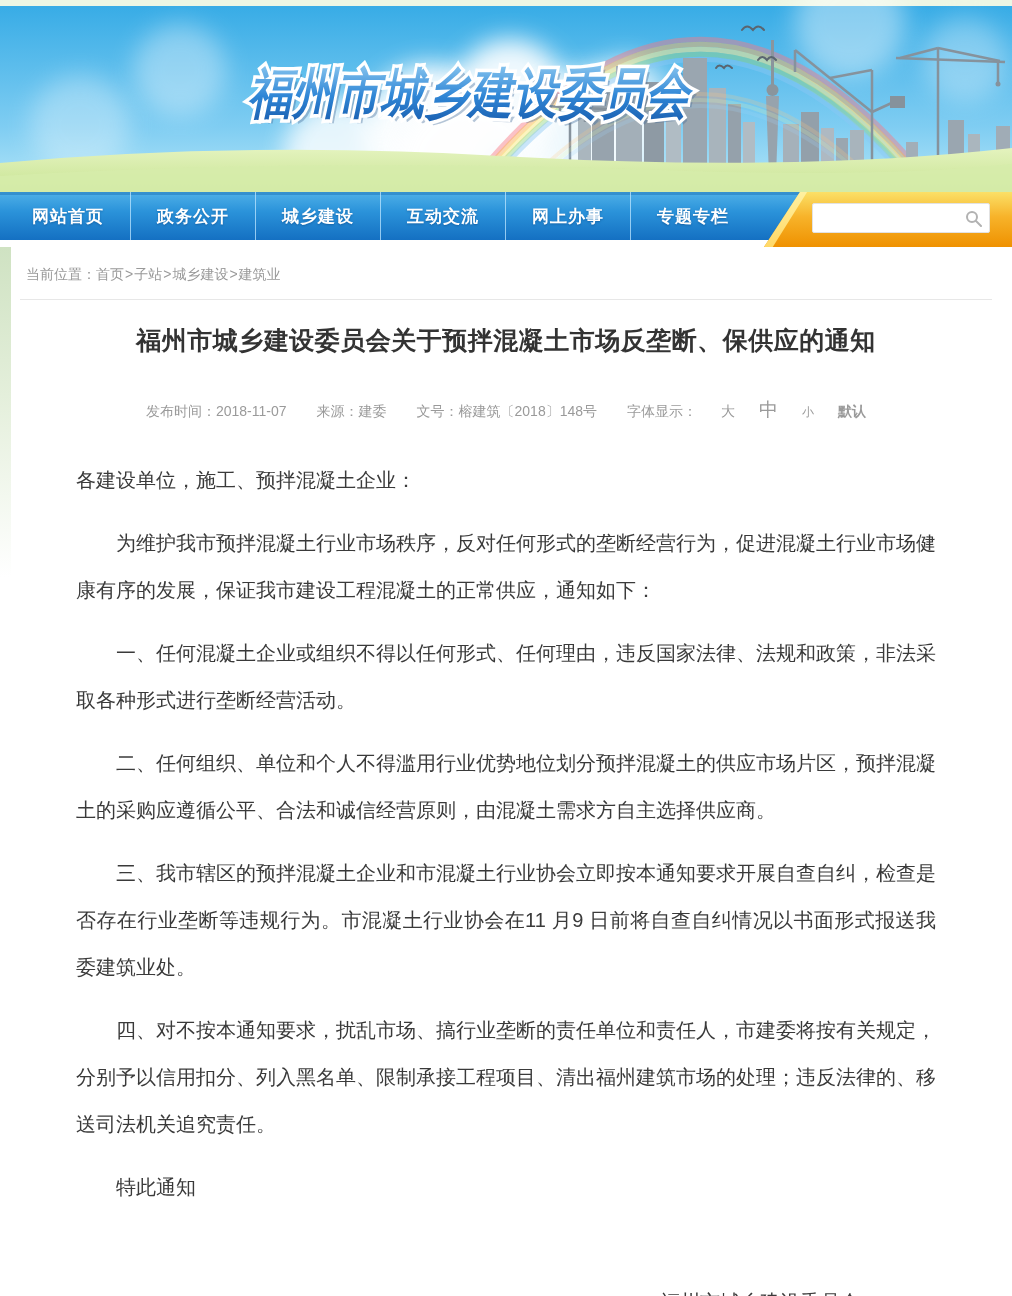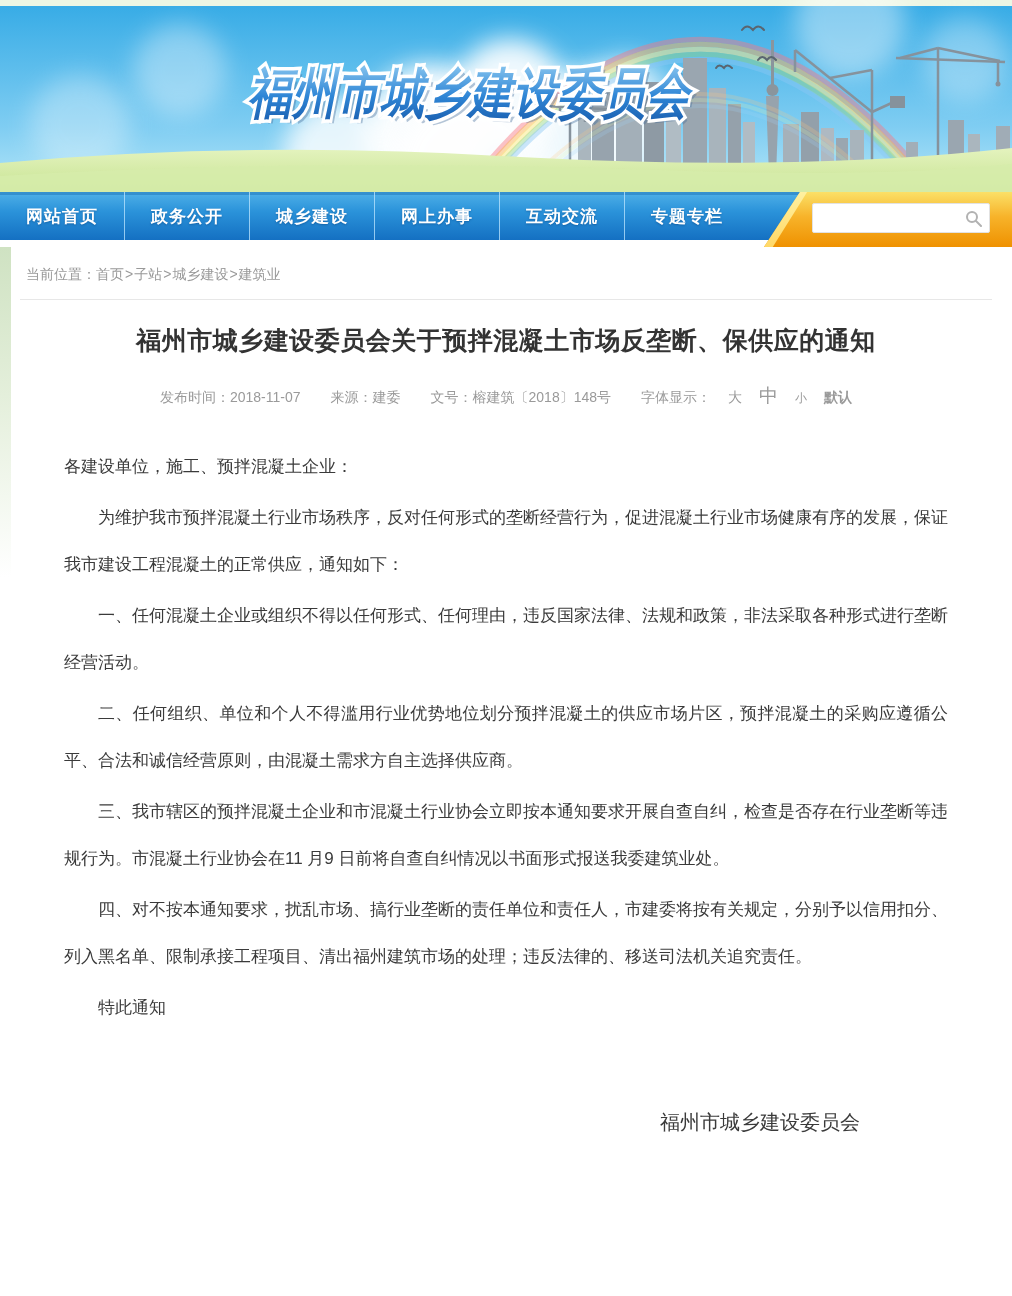--- a/index.html
+++ b/index.html
@@ -5,21 +5,21 @@
   html,body{margin:0;padding:0;background:#ffffff;}
   body{width:1012px;min-height:1296px;position:relative;font-family:"Liberation Sans",sans-serif;}
 
   
   .banner{position:relative;width:1012px;height:192px;overflow:hidden;background:#45b2e8;}
   .banner svg{display:block;}
 
   
   .topnav{position:relative;width:1012px;height:55px;background:#ffffff;}
   .nav-blue{position:absolute;left:0;top:0;width:808px;height:48px;display:flex;align-items:stretch;
-    box-sizing:border-box;
+    padding-left:6px;box-sizing:border-box;
     background:linear-gradient(180deg,#4fb0e8 0%,#2b93da 40%,#1470c2 100%);
     box-shadow:inset 0 3px 0 rgba(10,90,160,.35);}
   .nav-item{width:124px;display:flex;align-items:center;justify-content:center;cursor:pointer;
     border-right:1px solid rgba(190,230,255,.75);}
   .nav-item:last-child{border-right:none;}
   .nav-item span{color:#fff;font-weight:bold;font-size:17px;text-shadow:0 1px 2px rgba(0,60,120,.45);letter-spacing:1px;}
   .search-area{position:absolute;right:0;top:0;width:248px;height:55px;
     background:linear-gradient(180deg,#fbe067 0%,#f7b32a 45%,#ef9100 100%);
     clip-path:polygon(36px 0,100% 0,100% 100%,0 100%);}
   .search-stripe{position:absolute;left:14px;top:-6px;width:11px;height:70px;
@@ -32,29 +32,29 @@
   .left-edge{position:absolute;left:0;top:247px;width:11px;height:330px;
     background:linear-gradient(180deg,#cfe2c2 0%,#e4efdb 45%,rgba(255,255,255,0) 100%);}
   .breadcrumb{padding:19px 20px 15px 26px;font-size:14px;color:#999;}
   .breadcrumb .crumb{color:#999;cursor:pointer;}
   .breadcrumb .sep{margin:0 1px;}
   .rule{height:1px;background:#e7e7e7;margin:0 20px;}
 
   
   .article{padding:0 60px;}
   .page-title{margin-top:24px;text-align:center;font-size:25px;font-weight:bold;color:#333;letter-spacing:.5px;}
-  .meta{margin-top:26px;display:flex;justify-content:center;align-items:baseline;gap:30px;
+  .meta{margin-top:40px;display:flex;justify-content:center;align-items:baseline;gap:30px;
     font-size:14px;color:#9a9a9a;}
-  .meta .fontset{display:inline-flex;align-items:baseline;gap:17px;}
+  .meta .fontset{display:inline-flex;align-items:baseline;gap:24px;}
   .meta .f-large{font-size:14px;cursor:pointer;}
   .meta .f-medium{font-size:19px;cursor:pointer;}
   .meta .f-small{font-size:12px;cursor:pointer;}
   .meta .f-default{font-size:14px;cursor:pointer;font-weight:bold;}
   .article-body{margin-top:34px;}
-  .article-body p{margin:4px;font-size:17px;line-height:47px;color:#3a3a3a;text-align:justify;text-indent:2em;}
+  .article-body p{margin:16px;font-size:20px;line-height:47px;color:#3a3a3a;text-align:justify;text-indent:2em;}
   .article-body p.salutation{text-indent:0;}
   .signature{margin-top:68px;}
   .signature .sig-name{text-align:right;padding-right:92px;font-size:20px;line-height:47px;color:#3a3a3a;}
 </style>
 </head>
 <body>
 
 <div class="banner">
   <svg width="1012" height="192" viewBox="0 0 1012 192">
     <defs>
@@ -178,24 +178,24 @@
     <div class="nav-item">
         <span>网站首页</span>
       </div>
     <div class="nav-item">
         <span>政务公开</span>
       </div>
     <div class="nav-item">
         <span>城乡建设</span>
       </div>
     <div class="nav-item">
+        <span>互动交流</span>
+      </div>
+    <div class="nav-item">
         <span>网上办事</span>
-      </div>
-    <div class="nav-item">
-        <span>互动交流</span>
       </div>
     <div class="nav-item">
         <span>专题专栏</span>
       </div>
   </div>
   <div class="search-area">
     <div class="search-stripe"></div>
     <input class="search-input" type="text" value="" style="">
     <svg class="search-icon" viewBox="0 0 17 17">
       <circle cx="7" cy="7" r="5" fill="none" stroke="#b2b2b2" stroke-width="2"></circle>

